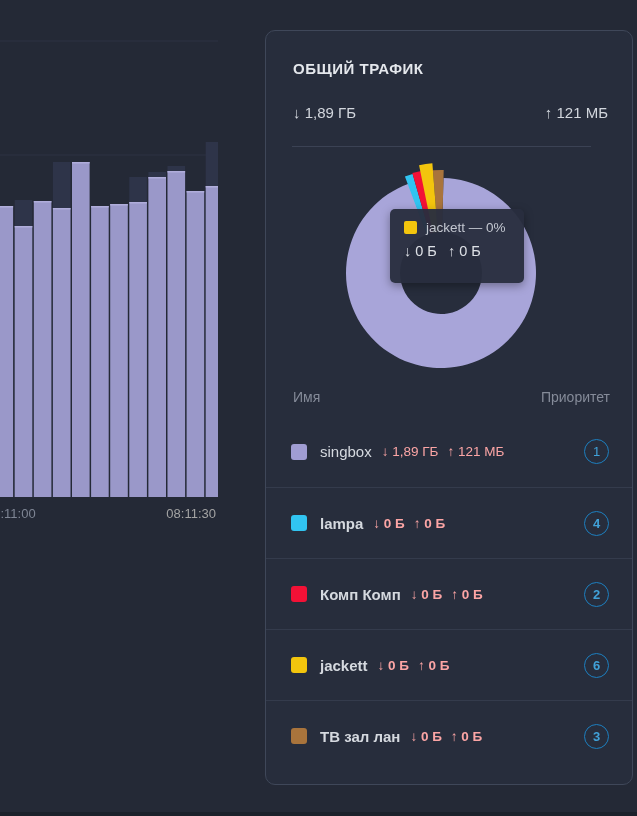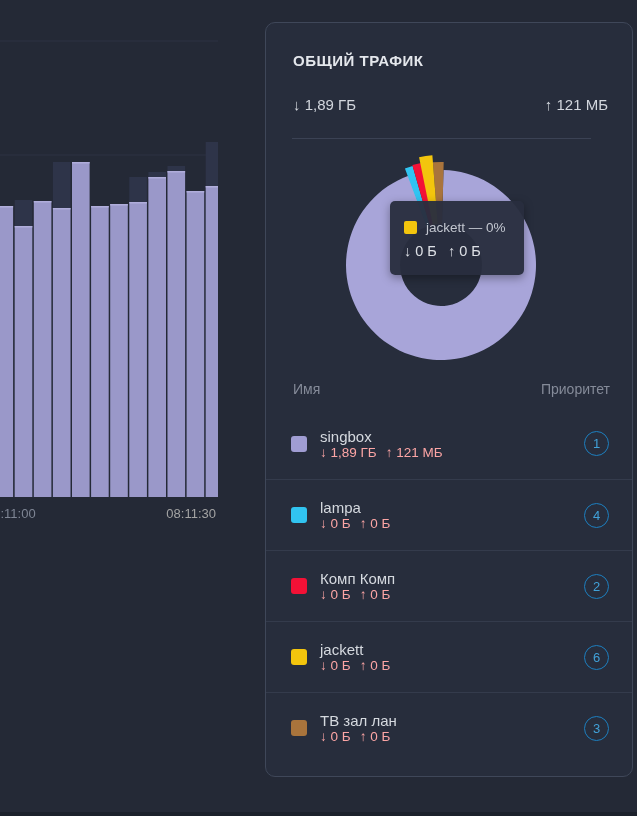--- a/index.html
+++ b/index.html
@@ -10,21 +10,21 @@
     -webkit-font-smoothing:antialiased;
   }
   
   .chart-left{position:absolute;left:0;top:0;width:230px;height:540px;}
   .chart-left svg{position:absolute;left:0;top:0;}
   .axis-label{position:absolute;top:506px;font-size:13px;color:#7e8594;white-space:nowrap;}
   .axis-label.first{left:-14px;}
   .axis-label.last{left:auto;right:14px;color:#a3a3a3;}
   
   .card{
-    position:absolute;left:265px;top:22px;width:368px;height:755px;
+    position:absolute;left:265px;top:30px;width:368px;height:755px;
     background:#272d3c;border:1px solid #3f4759;border-radius:10px;
     box-sizing:border-box;
   }
   .card-title{
     position:absolute;left:27px;top:29px;
     font-size:15px;font-weight:bold;letter-spacing:.5px;color:#e4e7ec;
   }
   .totals{
     position:absolute;left:27px;right:24px;top:73px;
     display:flex;justify-content:space-between;
@@ -35,38 +35,38 @@
     border-top:1px solid #3b4254;
   }
   .donut-wrap{position:absolute;left:0;top:120px;width:348px;height:240px;}
   
   .tooltip{
     position:absolute;left:124px;top:178px;width:134px;height:74px;
     background:rgba(41,46,62,0.96);border-radius:5px;
     box-shadow:0 3px 10px rgba(0,0,0,.35);
     box-sizing:border-box;padding:11px 0 0 14px;z-index:5;
   }
-  .tooltip-row1{display:flex;align-items:center;font-size:13.5px;color:#c3c7d0;margin-top:8px;}
+  .tooltip-row1{display:flex;align-items:center;font-size:13.5px;color:#c3c7d0;}
   .tooltip-swatch{width:13px;height:13px;border-radius:2px;margin-right:9px;flex:0 0 auto;}
   .tooltip-row2{margin-top:8px;font-size:14.5px;color:#dde0e6;}
   .tooltip-row2 span{margin-right:11px;}
   
   .list-header{
     position:absolute;left:27px;right:22px;top:358px;
     display:flex;justify-content:space-between;
     font-size:14px;color:#858b99;text-align:right;
   }
   .rows{position:absolute;left:0;top:385px;width:100%;}
   .row{
     position:relative;height:71px;box-sizing:border-box;
     display:flex;align-items:center;padding:0 23px 0 25px;
   }
-  .row + .row{border-top:1px solid #343b4c;}
+  .row + .row{border-top:1px solid #343b4c;font-weight:bold;}
   .swatch{width:16px;height:16px;border-radius:3px;margin-right:13px;flex:0 0 auto;}
-  .row-text{display:flex;flex-direction:column;gap:0;}
+  .row-text{display:flex;flex-direction:row;gap:10px;align-items:center;}
   .row-name{font-size:15px;color:#d5d9df;}
   .row-stats{font-size:13.5px;color:#fca5a5;}
   .row-stats span{margin-right:9px;}
   .row-spacer{flex:1;}
   .badge{
     width:23px;height:23px;border-radius:50%;
     border:1.5px solid #1d7fbf;color:#41a1d8;
     font-size:13px;display:flex;align-items:center;justify-content:center;
     box-sizing:content-box;flex:0 0 auto;
   }

